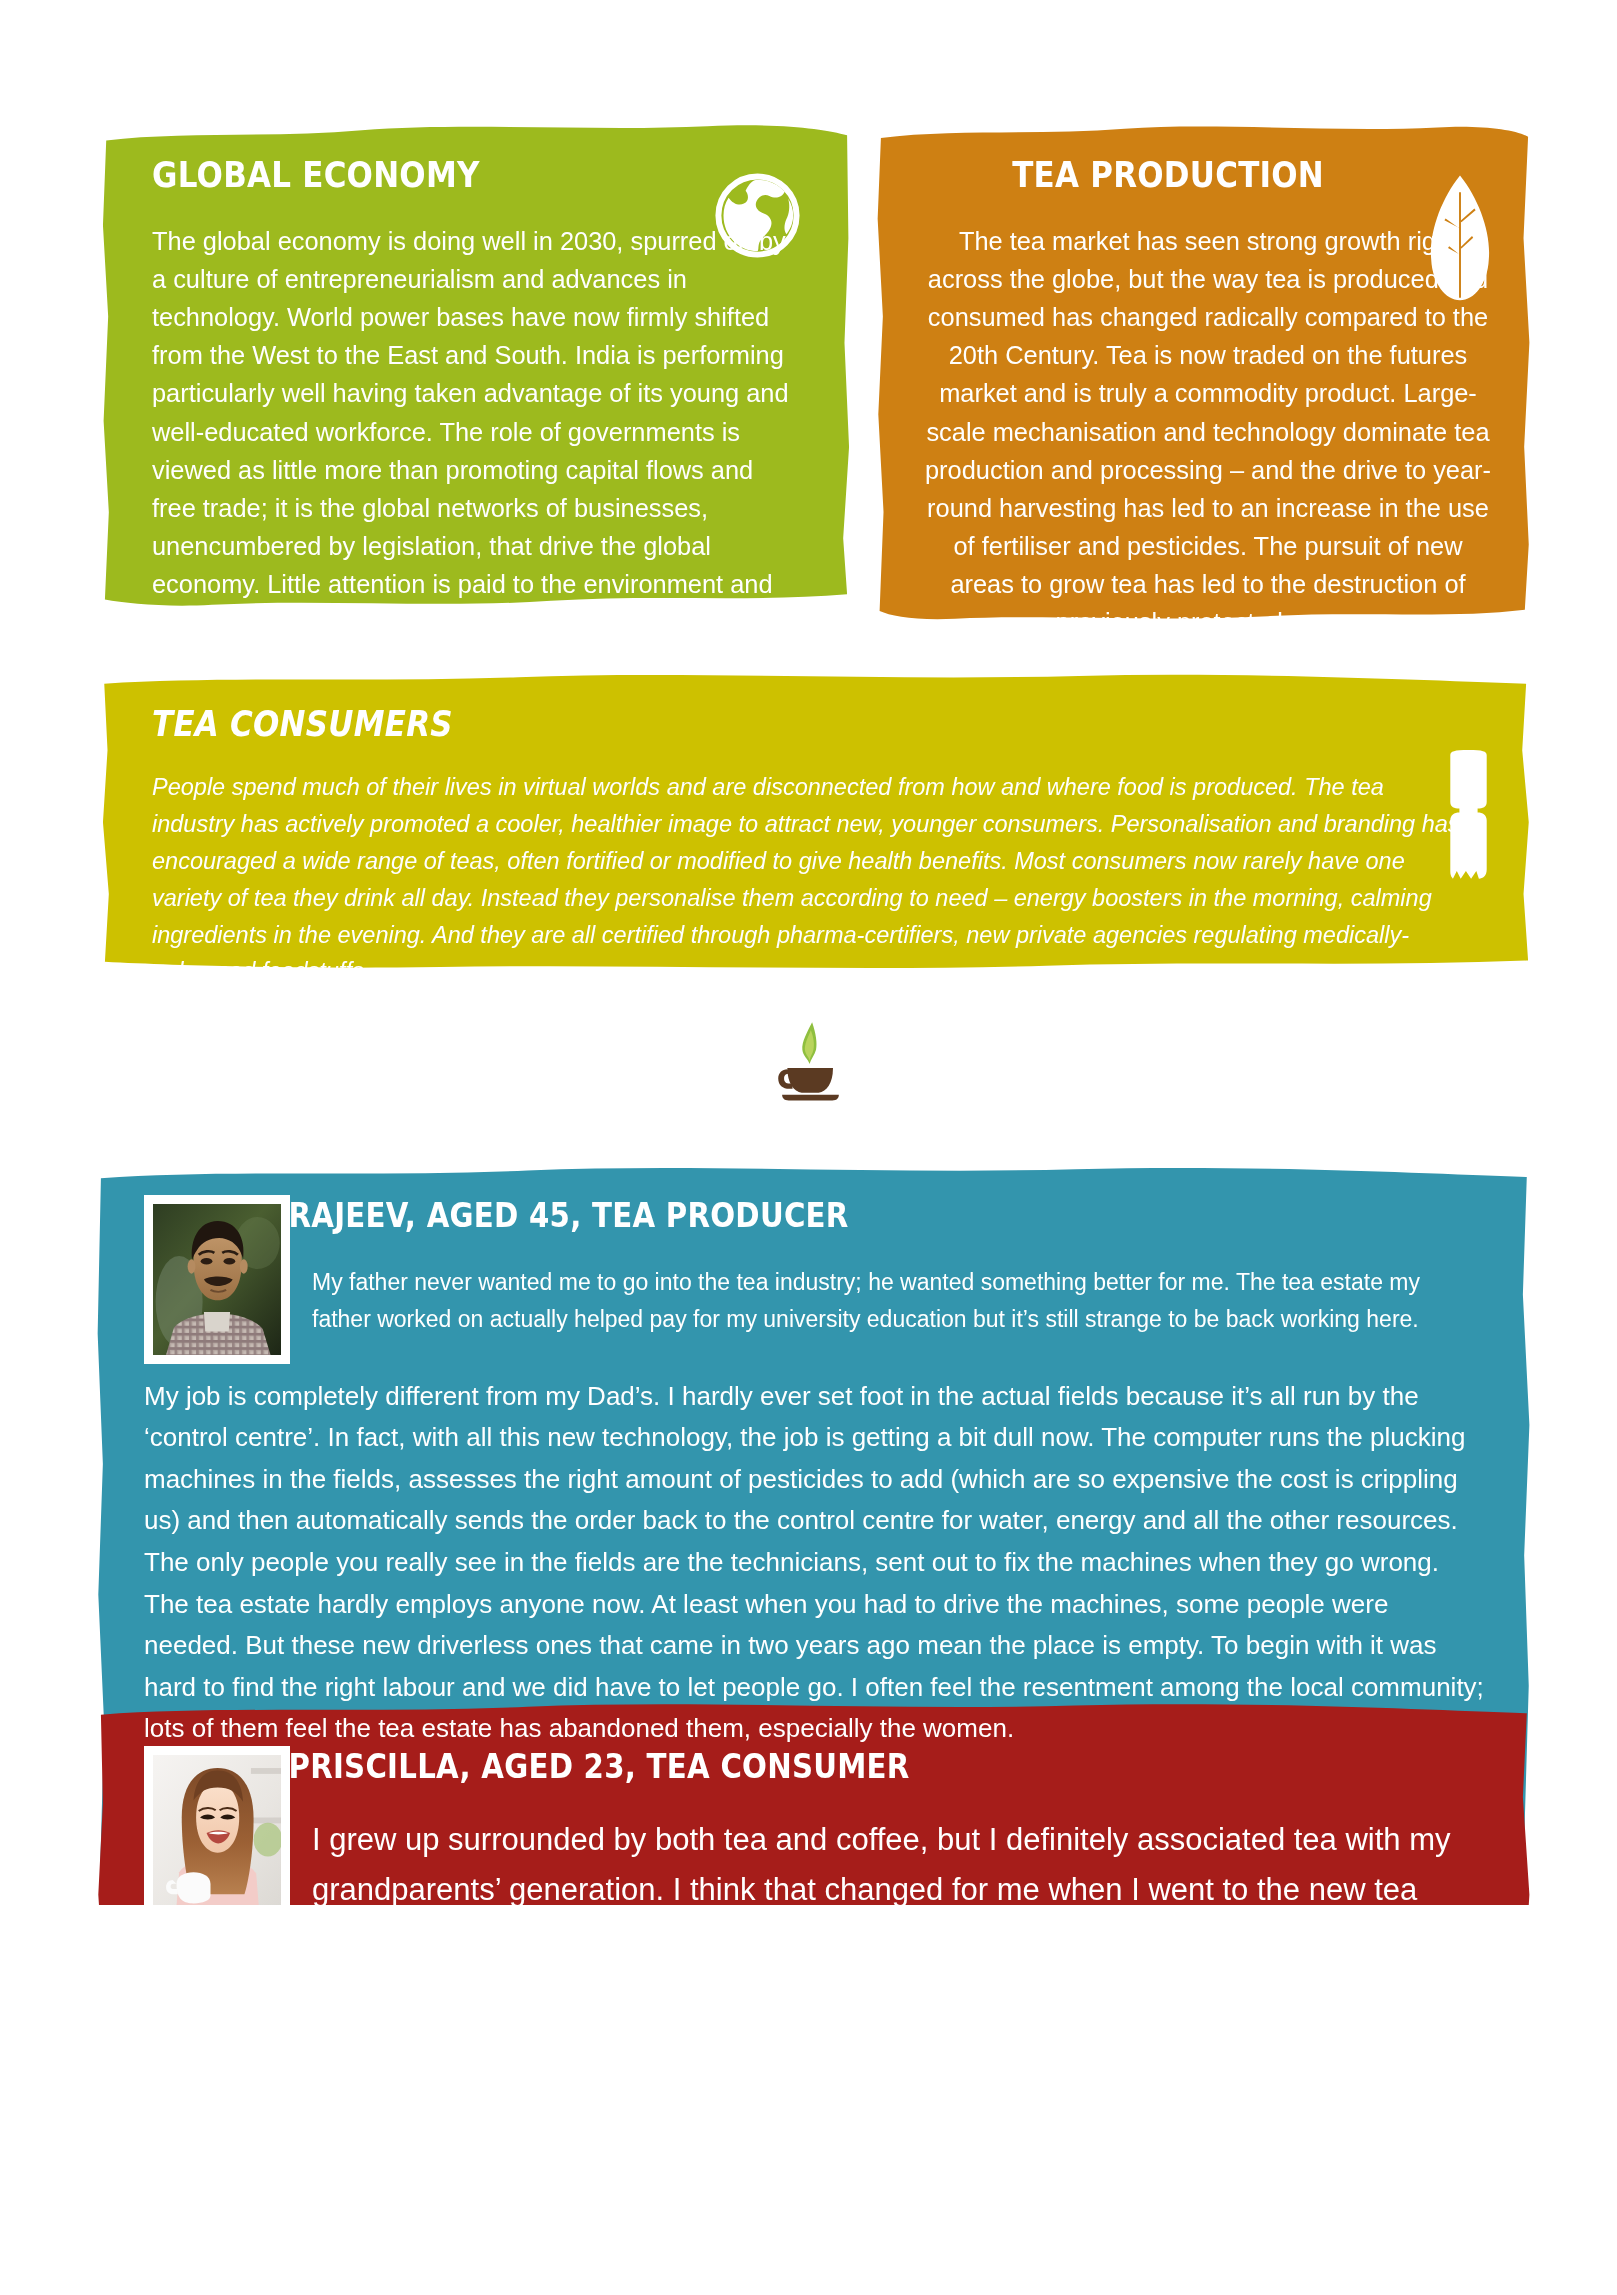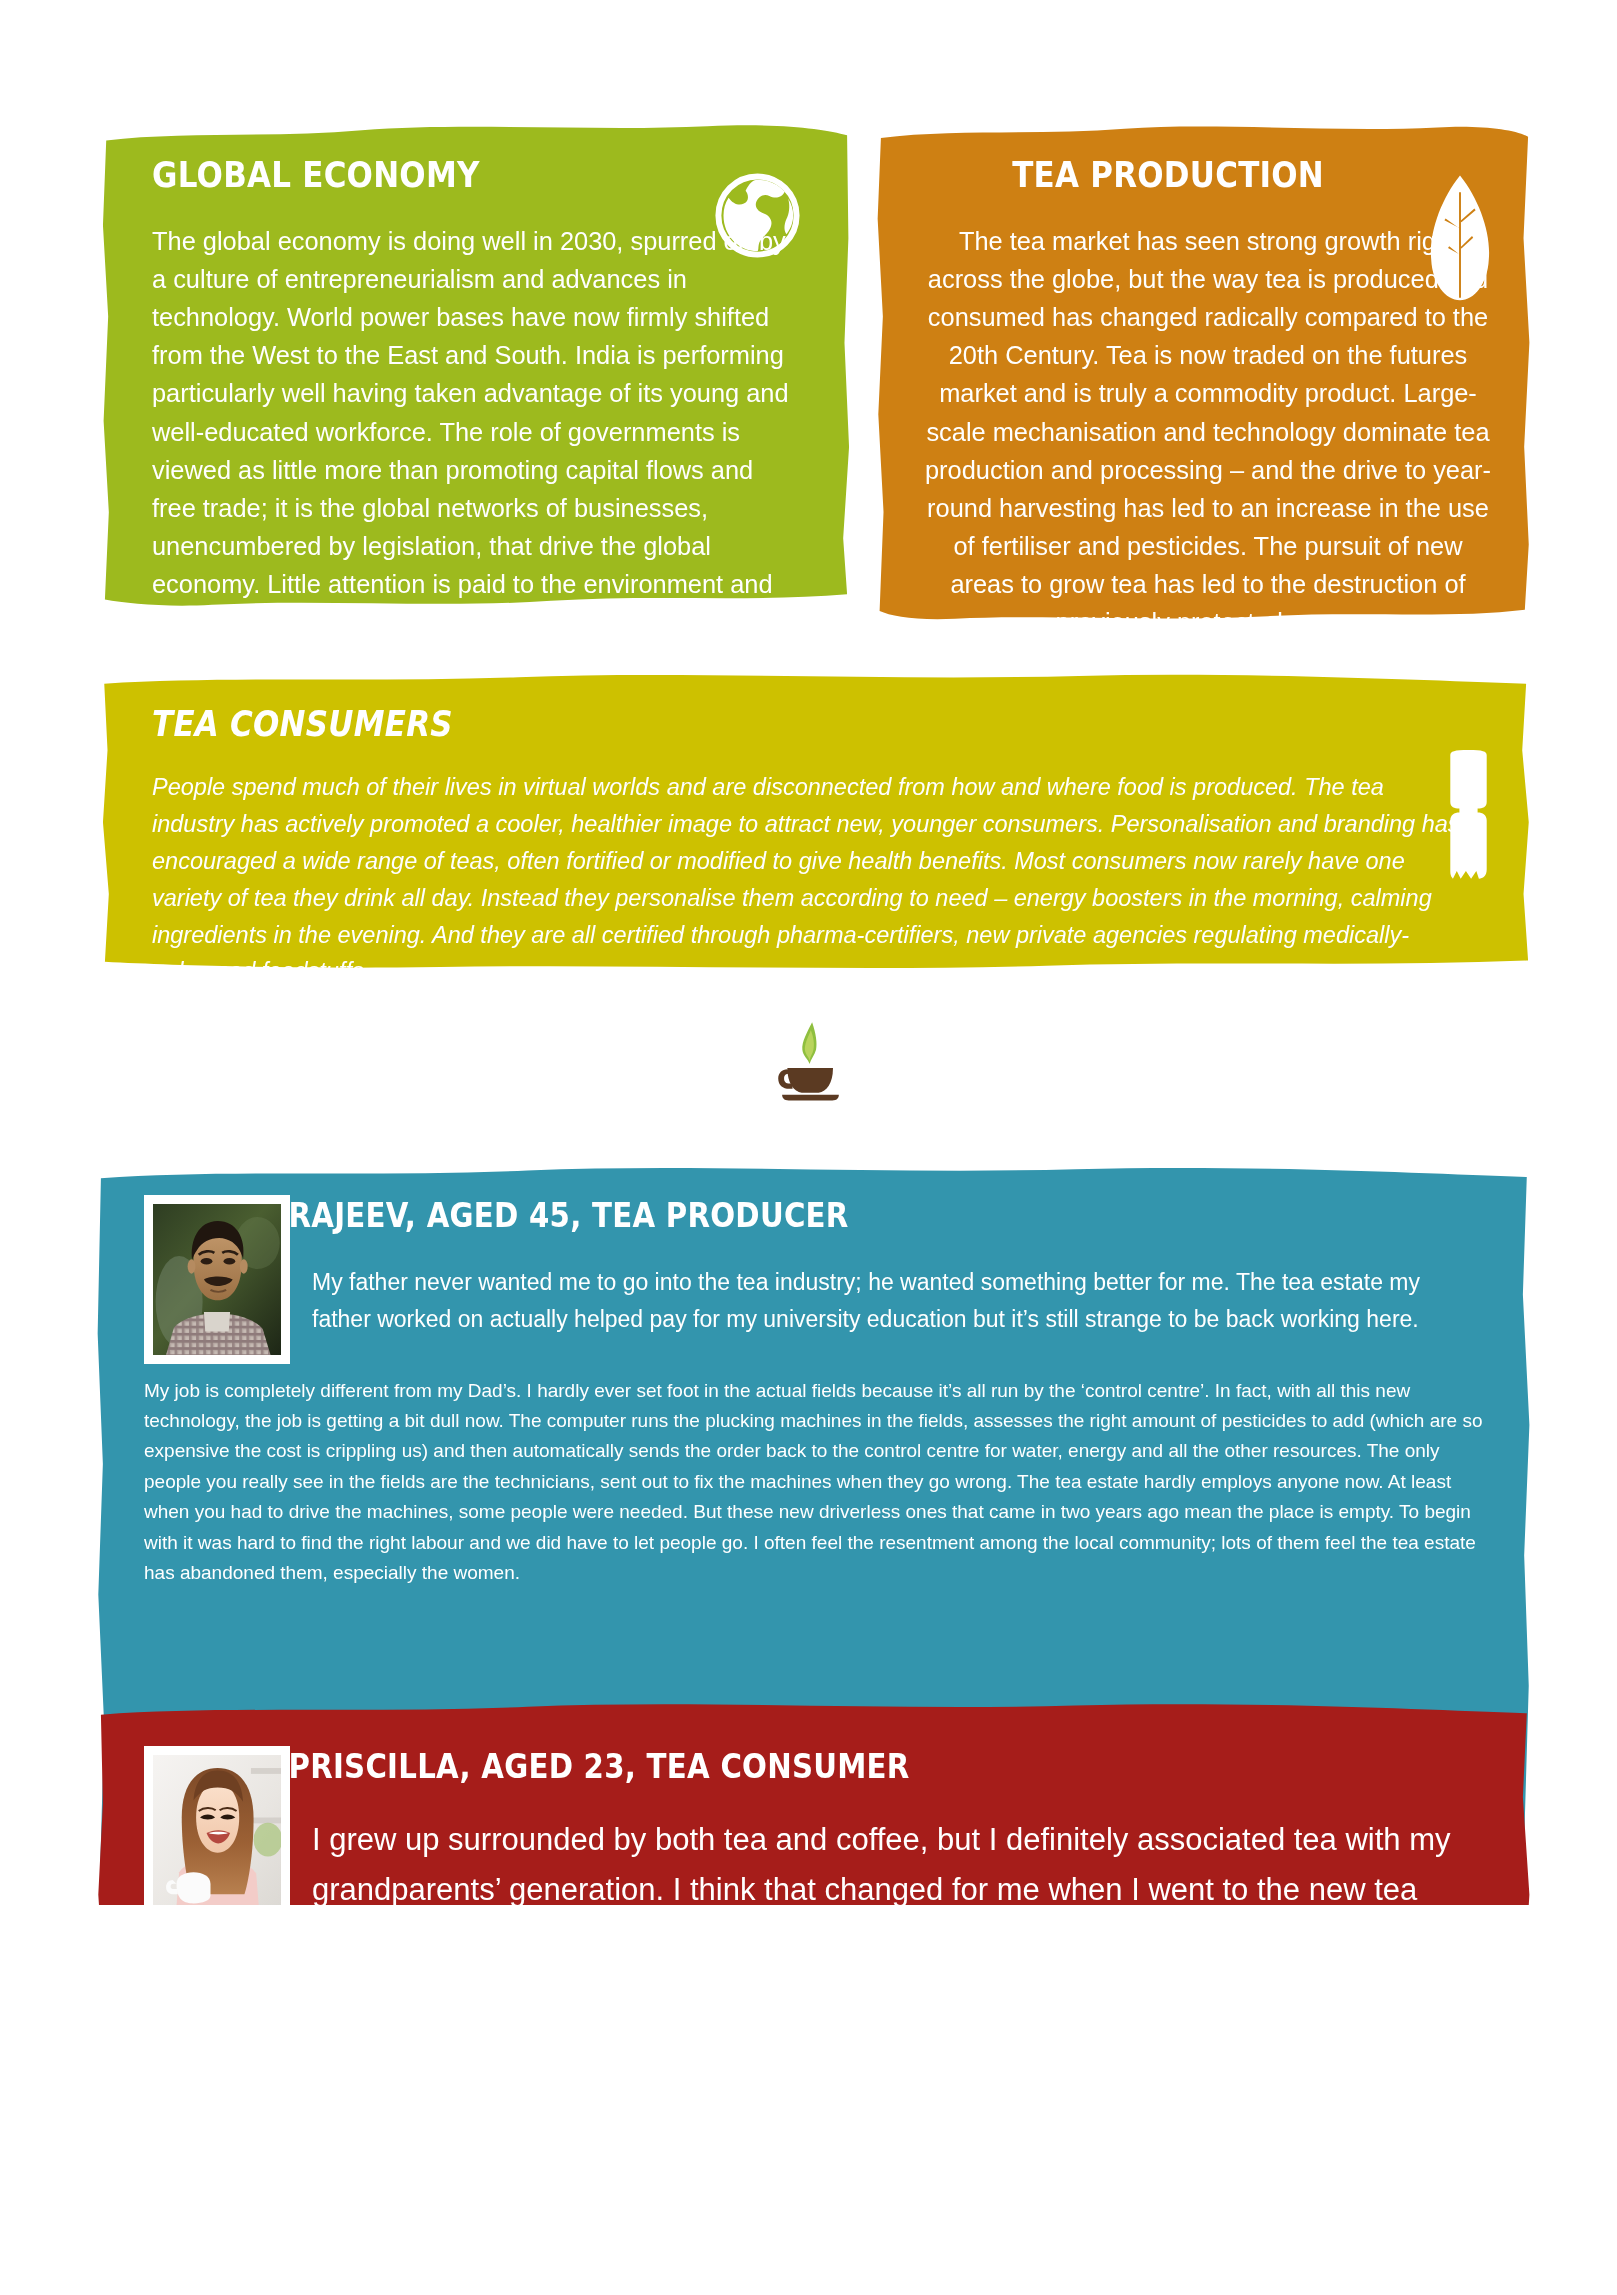--- a/index.html
+++ b/index.html
@@ -105,21 +105,21 @@
 
   
   #panel-rajeev {
     left: 97px; top: 1164px; width: 1435px; height: 711px;
   }
   #panel-rajeev .panel-inner { padding: 31px 47px 0 47px; }
   #panel-rajeev .panel-title {
     font-size: 34px;
     margin: 0 0 29px 0;
   }
-  #panel-rajeev .body-text { font-size: 19px; line-height: 1.60; }
+  #panel-rajeev .body-text { font-size: 26px; line-height: 1.60; }
 
   
   #panel-priscilla {
     left: 97px; top: 1699px; width: 1435px; height: 385px;
   }
   #panel-priscilla .panel-inner { padding: 47px 47px 0 47px; }
   #panel-priscilla .panel-title {
     font-size: 34px;
     margin: 0 0 29px 0;
   }

